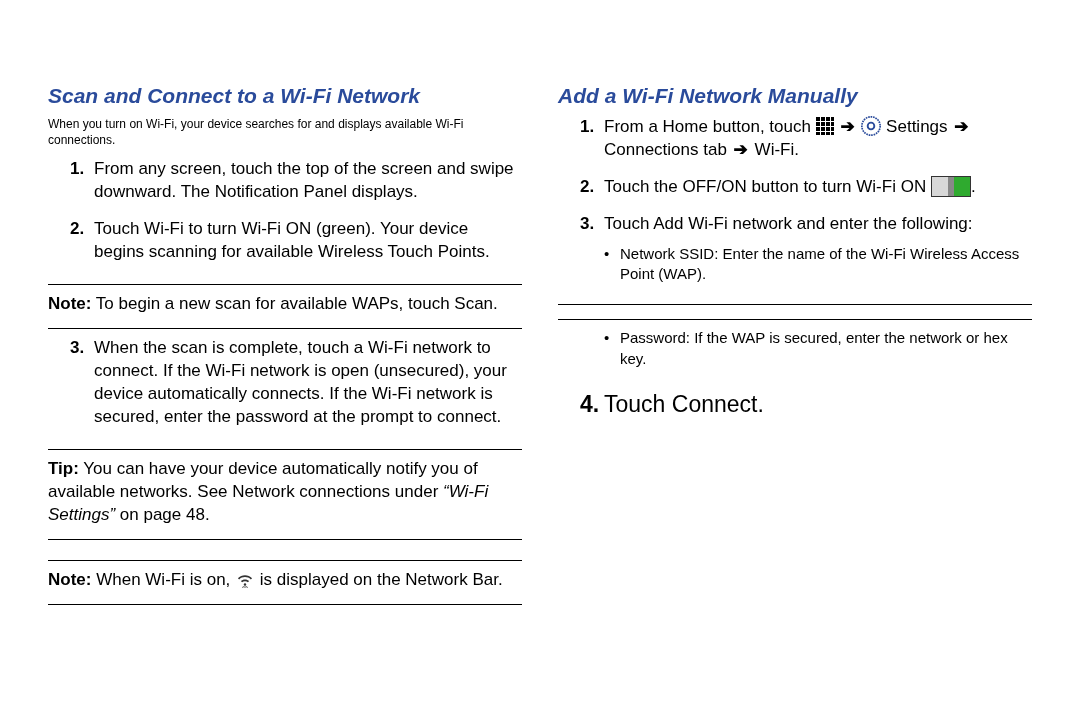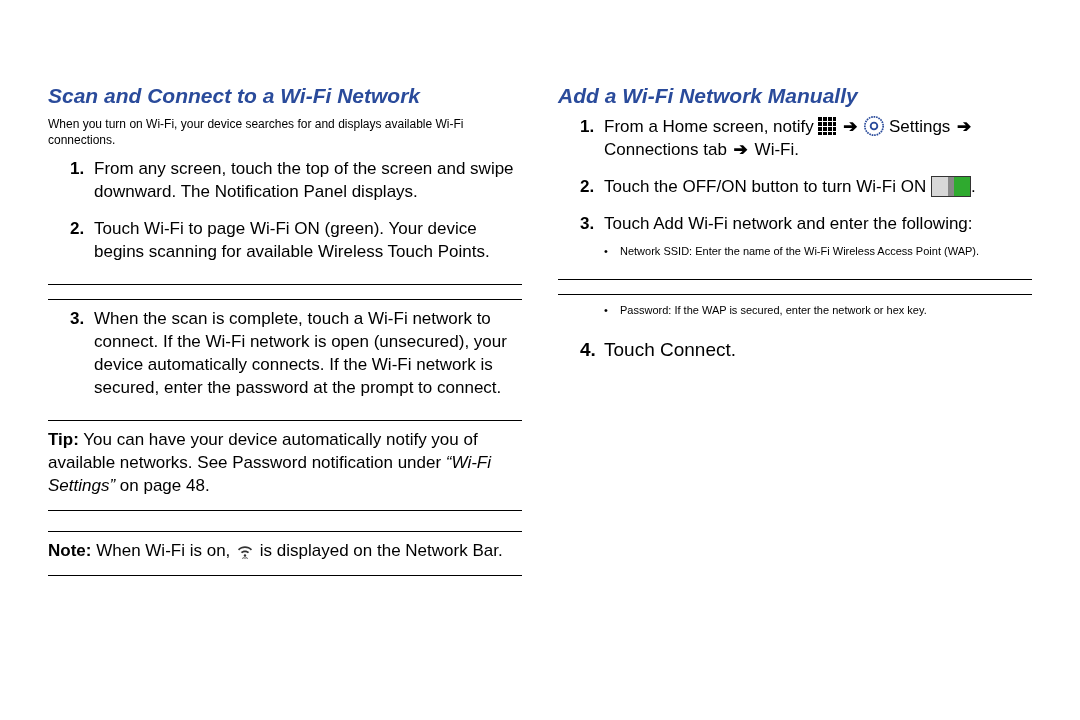--- a/index.html
+++ b/index.html
@@ -62,41 +62,41 @@
     font-weight: 700;
   }
   .bullets {
     margin: 8px 0 0 0;
     padding-left: 0;
   }
   .bullets li {
     list-style: none;
     position: relative;
     padding-left: 16px;
-    font-size: 11px;
+    font-size: 15px;
     line-height: 1.35;
     margin-bottom: 10px;
   }
   .bullets li::before {
     content: "•";
     position: absolute;
     left: 0;
   }
   .bullets-standalone {
     margin: 0 0 10px 0;
     padding-left: 46px;
   }
   ol.steps-standalone {
      margin: 0;
      padding: 0 0 0 46px;
   }
   ol.steps-standalone > li {
     list-style: none;
     position: relative;
-    font-size: 19px;
+    font-size: 23px;
     line-height: 1.35;
     margin-bottom: 14px;
   }
   ol.steps-standalone > li::before {
     font-weight: 700;
     position: absolute;
     left: -24px;
   }
   
   .sep {
@@ -174,34 +174,37 @@
 <div class="page">
 
   <div class="col">
     <h2 class="section">Scan and Connect to a Wi-Fi Network</h2>
 
     <p class="intro">When you turn on Wi-Fi, your device searches for and displays available Wi-Fi connections.</p>
 
     <ol class="steps" style="counter-reset: step 0;">
       <li>From any screen, touch the top of the screen and swipe downward. The Notification Panel displays.</li>
       <li>
-        <span>Touch </span><b>Wi-Fi</b><span> to page Wi-Fi </span><b>ON</b><span> (green). Your device begins scanning for available Wireless Touch Points.</span>
-      </li>
-    </ol>
-
-    <hr class="sep">
+        <span>Touch </span><b>Wi-Fi</b><span> to turn Wi-Fi </span><b>ON</b><span> (green). Your device begins scanning for available Wireless Touch Points.</span>
+      </li>
+    </ol>
+
+    <hr class="sep">
+    <div class="note note-block">
+      <b>Note:</b><span> To begin a new scan for available WAPs, touch </span><b>Scan</b><span>.</span>
+    </div>
     <hr class="sep">
 
     <ol class="steps" style="counter-reset: step 2;">
       <li>When the scan is complete, touch a Wi-Fi network to connect. If the Wi-Fi network is open (unsecured), your device automatically connects. If the Wi-Fi network is secured, enter the password at the prompt to connect.</li>
     </ol>
 
     <hr class="sep">
     <div class="tip note-block" style="padding-left:0;">
-      <b>Tip:</b><span> You can have your device automatically notify you of available networks. See </span><b>Password notification</b><span> under </span><span class="italic-ref">“Wi-Fi Settings”</span><span> on page 48.</span>
+      <b>Tip:</b><span> You can have your device automatically notify you of available networks. See </span><b>Network connections</b><span> under </span><span class="italic-ref">“Wi-Fi Settings”</span><span> on page 48.</span>
     </div>
     <hr class="sep">
 
     <div style="height:6px;"></div>
 
     <hr class="sep">
     <div class="note note-block">
       <b>Note:</b><span> When Wi-Fi is on, </span>
       <span class="wifi-icon">
         <svg viewBox="0 0 24 20" width="20" height="18">
@@ -214,21 +217,21 @@
       <span> is displayed on the Network Bar.</span>
     </div>
     <hr class="sep">
   </div>
 
   <div class="col">
     <h2 class="section">Add a Wi-Fi Network Manually</h2>
 
     <ol class="steps" style="counter-reset: step 0;">
       <li>
-        <span>From a Home screen, notify </span>
+        <span>From a Home button, touch </span>
         <span class="grid-icon"></span>
         <span class="arrow">➔</span>
         <span class="gear-icon">
           <svg viewBox="0 0 24 24" width="20" height="20">
             <circle cx="12" cy="12" r="11" fill="none" stroke="#2a4b9b" stroke-width="2" stroke-dasharray="2 1"></circle>
             <circle cx="12" cy="12" r="4" fill="none" stroke="#2a4b9b" stroke-width="2.2"></circle>
           </svg>
         </span>
         <b> <span>Settings</span></b>
         <span class="arrow">➔</span>

